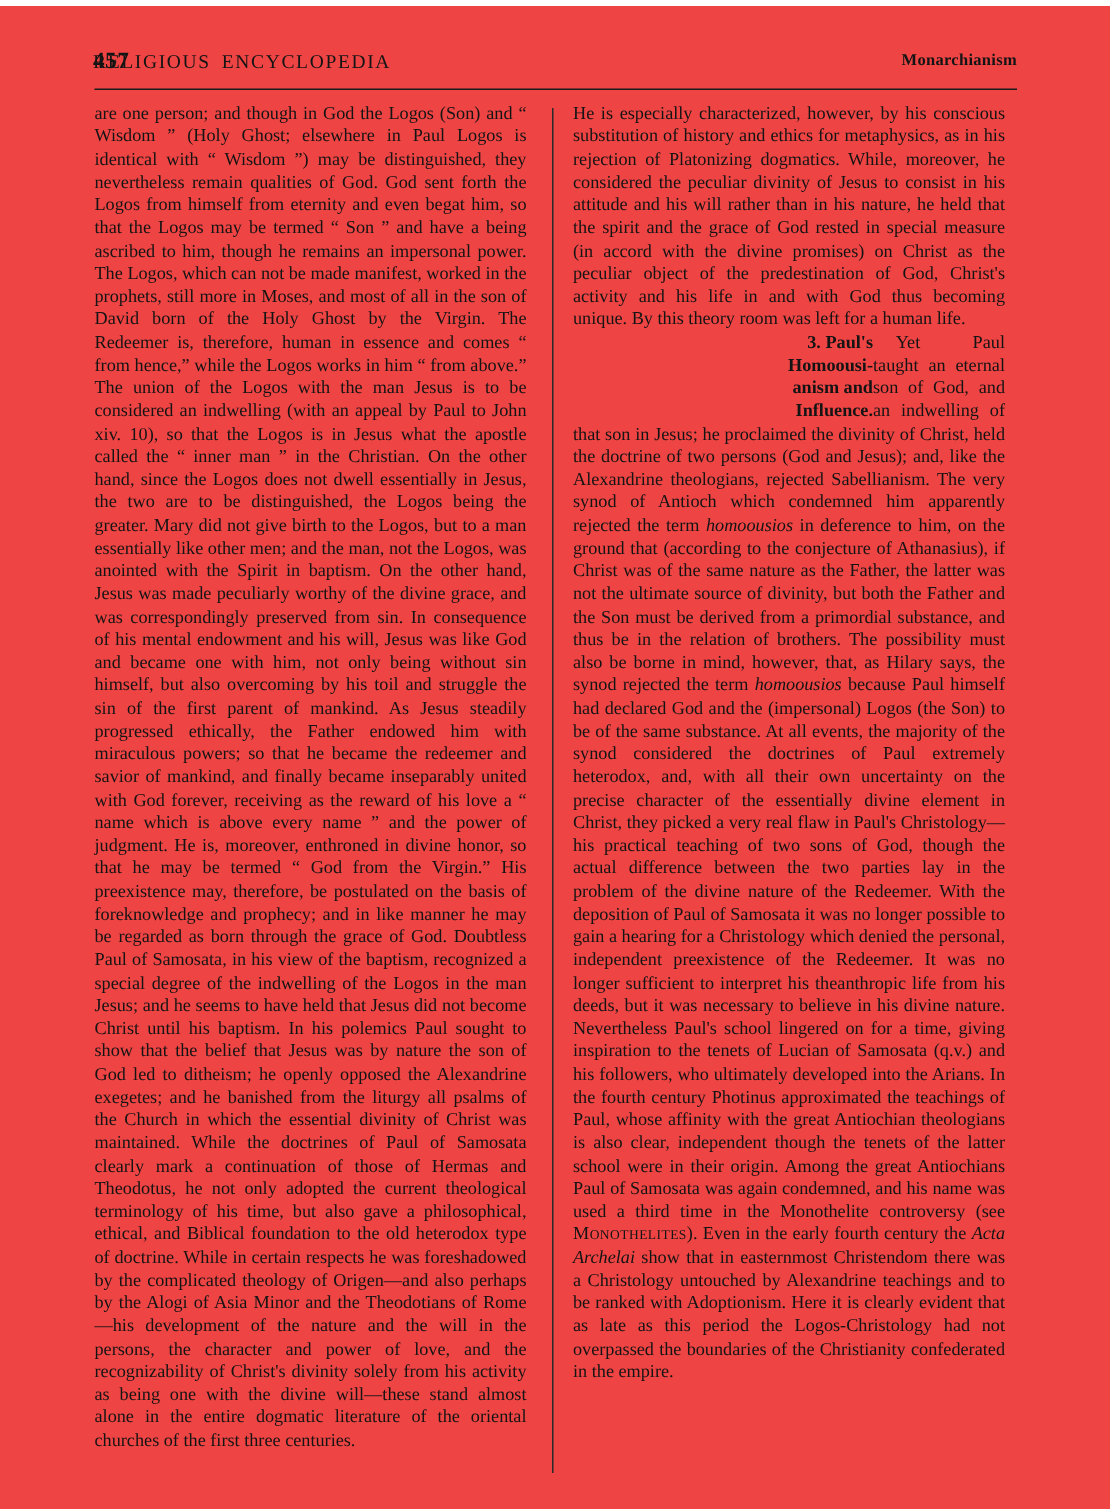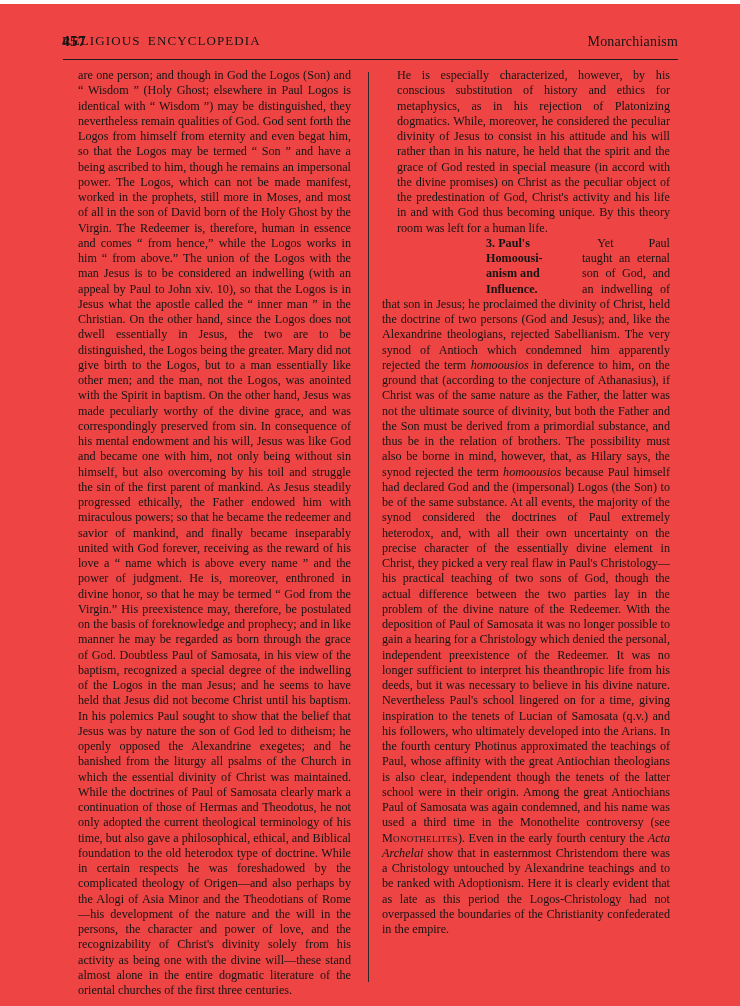--- a/index.html
+++ b/index.html
@@ -48,22 +48,22 @@
     top: 1px;
     width: 616px;
     font-size: 13px;
     letter-spacing: 1.1px;
     word-spacing: 3px;
   }
   .head-entry {
     position: absolute;
     right: 0;
     top: 2px;
-    font-weight: normal;
-    font-size: 14px;
+    font-weight: bold;
+    font-size: 11px;
     letter-spacing: 0.2px;
   }
 
   .head-rule {
     position: absolute;
     left: 63px;
     top: 55px;
     width: 615px;
     height: 0;
     border-top: 1.6px solid #1b1b1b;
@@ -97,30 +97,30 @@
     text-justify: inter-word;
     hyphens: none;
   }
   .col-left  { left: 0; }
   .col-right { left: 319px; }
 
   .col p {
     margin: 0;
     text-indent: 1.25em;
   }
-  .col p.noindent { text-indent: 0; margin-left: 15px; }
+  .col p.noindent { text-indent: 0; }
 
   
   .sidenote {
     float: left;
     width: 96px;
     margin: 0;
     padding: 0 8px 0 0;
     font-weight: bold;
-    text-align: left;
+    text-align: right;
     text-indent: 0;
     line-height: 15.25px;
     font-size: 12.15px;
     shape-outside: content-box;
   }
   .sidenote-spacer { height: 15.25px; }
 
   i, .ital { }
 
   .smallcaps {

